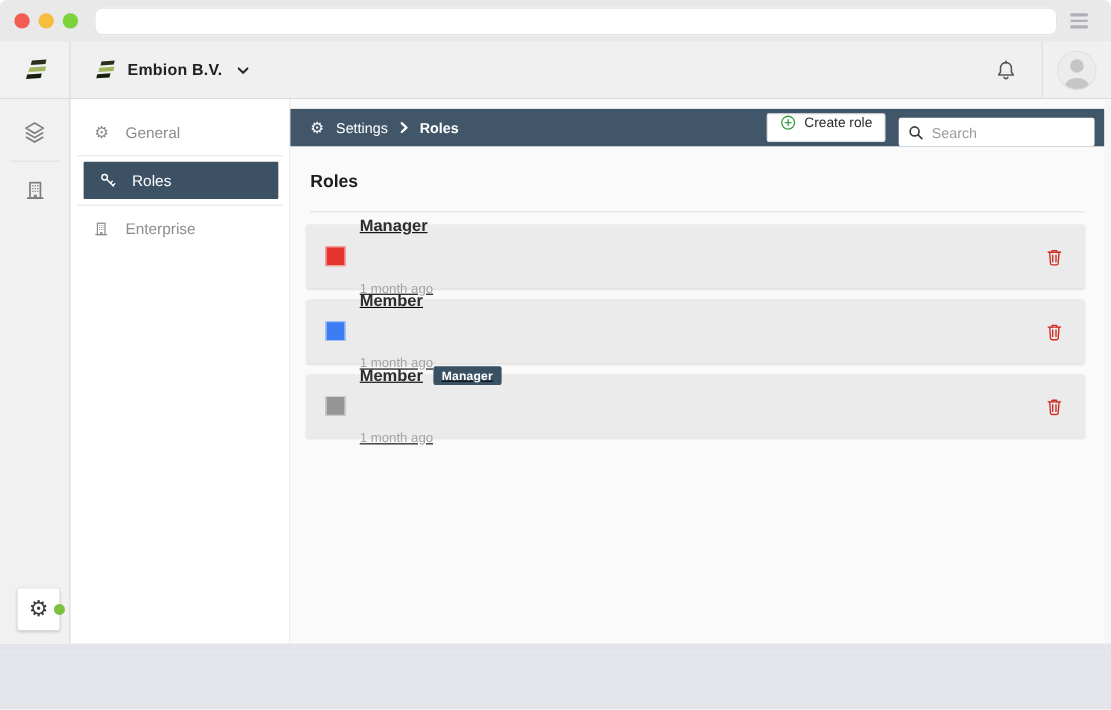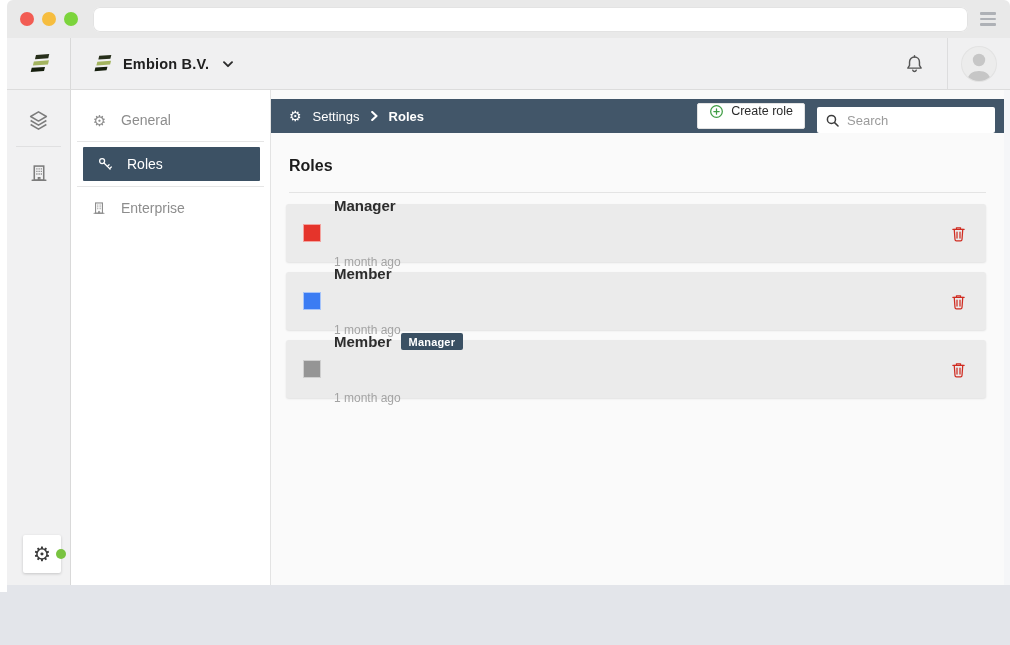--- a/index.html
+++ b/index.html
@@ -1,18 +1,18 @@
 <!DOCTYPE html>
 <html><head>
 <meta charset="utf-8">
 <style>
   * { margin:0; padding:0; box-sizing:border-box; }
   html,body { width:1010px; height:645px; }
   body { font-family:"Liberation Sans", sans-serif; background:#e3e5ea; }
-  .window { width:1010px; height:592px; display:flex; flex-direction:column; overflow:hidden; background:#fff;padding-left:7px; }
+  .window { width:1010px; height:592px; display:flex; flex-direction:column; overflow:hidden; background:#fff; }
 
   
   .chrome { height:38px; background:#e9e9e9; display:flex; align-items:center; flex:0 0 auto; border-radius:6px 6px 0 0; }
   .dots { display:flex; gap:8px; margin-left:13px; }
   .dot { width:14px; height:14px; border-radius:50%; }
   .dot-red { background:#f25c53; } .dot-yellow { background:#f6bd3f; } .dot-green { background:#7cd43c; }
   .urlbar { margin-left:15px; width:875px; height:25px; background:#fff; border-radius:7px; box-shadow:0 0 0 1px #e3e3e3 inset; }
   .hamburger { margin-left:12px; display:flex; flex-direction:column; gap:3px; cursor:pointer; }
   .hamburger span { width:16px; height:2.4px; background:#aeb1b6; border-radius:1px; }
 
@@ -55,21 +55,21 @@
   .crumb-current { color:#fff; font-size:13px; font-weight:bold; }
   .bar-spacer { flex:1; }
   .create-btn { height:26px; background:#fff; border:1px solid #e2e2e2; border-radius:2px; display:flex; align-items:flex-start; gap:7px; padding:0 11px; font-size:12.5px; color:#2b2b2b; cursor:pointer; font-family:inherit; }
   .search-box { margin-left:12px; width:178px; height:26px; background:#fff; border-radius:2px; display:flex; align-items:center; padding:0 8px; gap:7px;margin-top:8px; }
   .search-box input { border:none; outline:none; flex:1; min-width:0; font-size:13px; color:#333; font-family:inherit; background:transparent; }
   .search-box input::placeholder { color:#9b9b9b; }
 
   
   .page-title { margin:24px 0 0 18px; font-size:16px; font-weight:bold; color:#1c1c1c; }
   .title-div { border-top:1px solid #e4e4e4; margin:17px 18px 0 18px; }
-  .roles-list { margin:11px 18px 0 15px; }
+  .roles-list { margin:11px 18px 0 15px;text-decoration:underline; }
   .role-row { height:58px; background:#ebebeb; border-radius:3px; box-shadow:0 1px 2px rgba(0,0,0,.10); display:flex; align-items:center; padding:0 16px 0 17px; margin-bottom:10px; cursor:pointer; }
   .swatch { width:18px; height:18px; flex:0 0 auto; box-shadow:0 0 0 1px rgba(255,255,255,.55) inset; }
   .role-info { margin-left:13px; display:flex; flex-direction:column; gap:3px; }
   .role-top { display:flex; align-items:center; gap:9px; }
   .role-name { font-size:15px; font-weight:bold; color:#2d2d2d; }
   .role-badge { background:#3a5063; color:#fff; font-size:11px; font-weight:bold; padding:2.5px 8px; border-radius:2px; letter-spacing:.2px; }
   .role-time { font-size:12px; color:#a3a3a3;margin-top:38px; }
   .row-spacer { flex:1; }
   .trash-btn { background:none; border:none; cursor:pointer; padding:4px; display:flex; }
 

